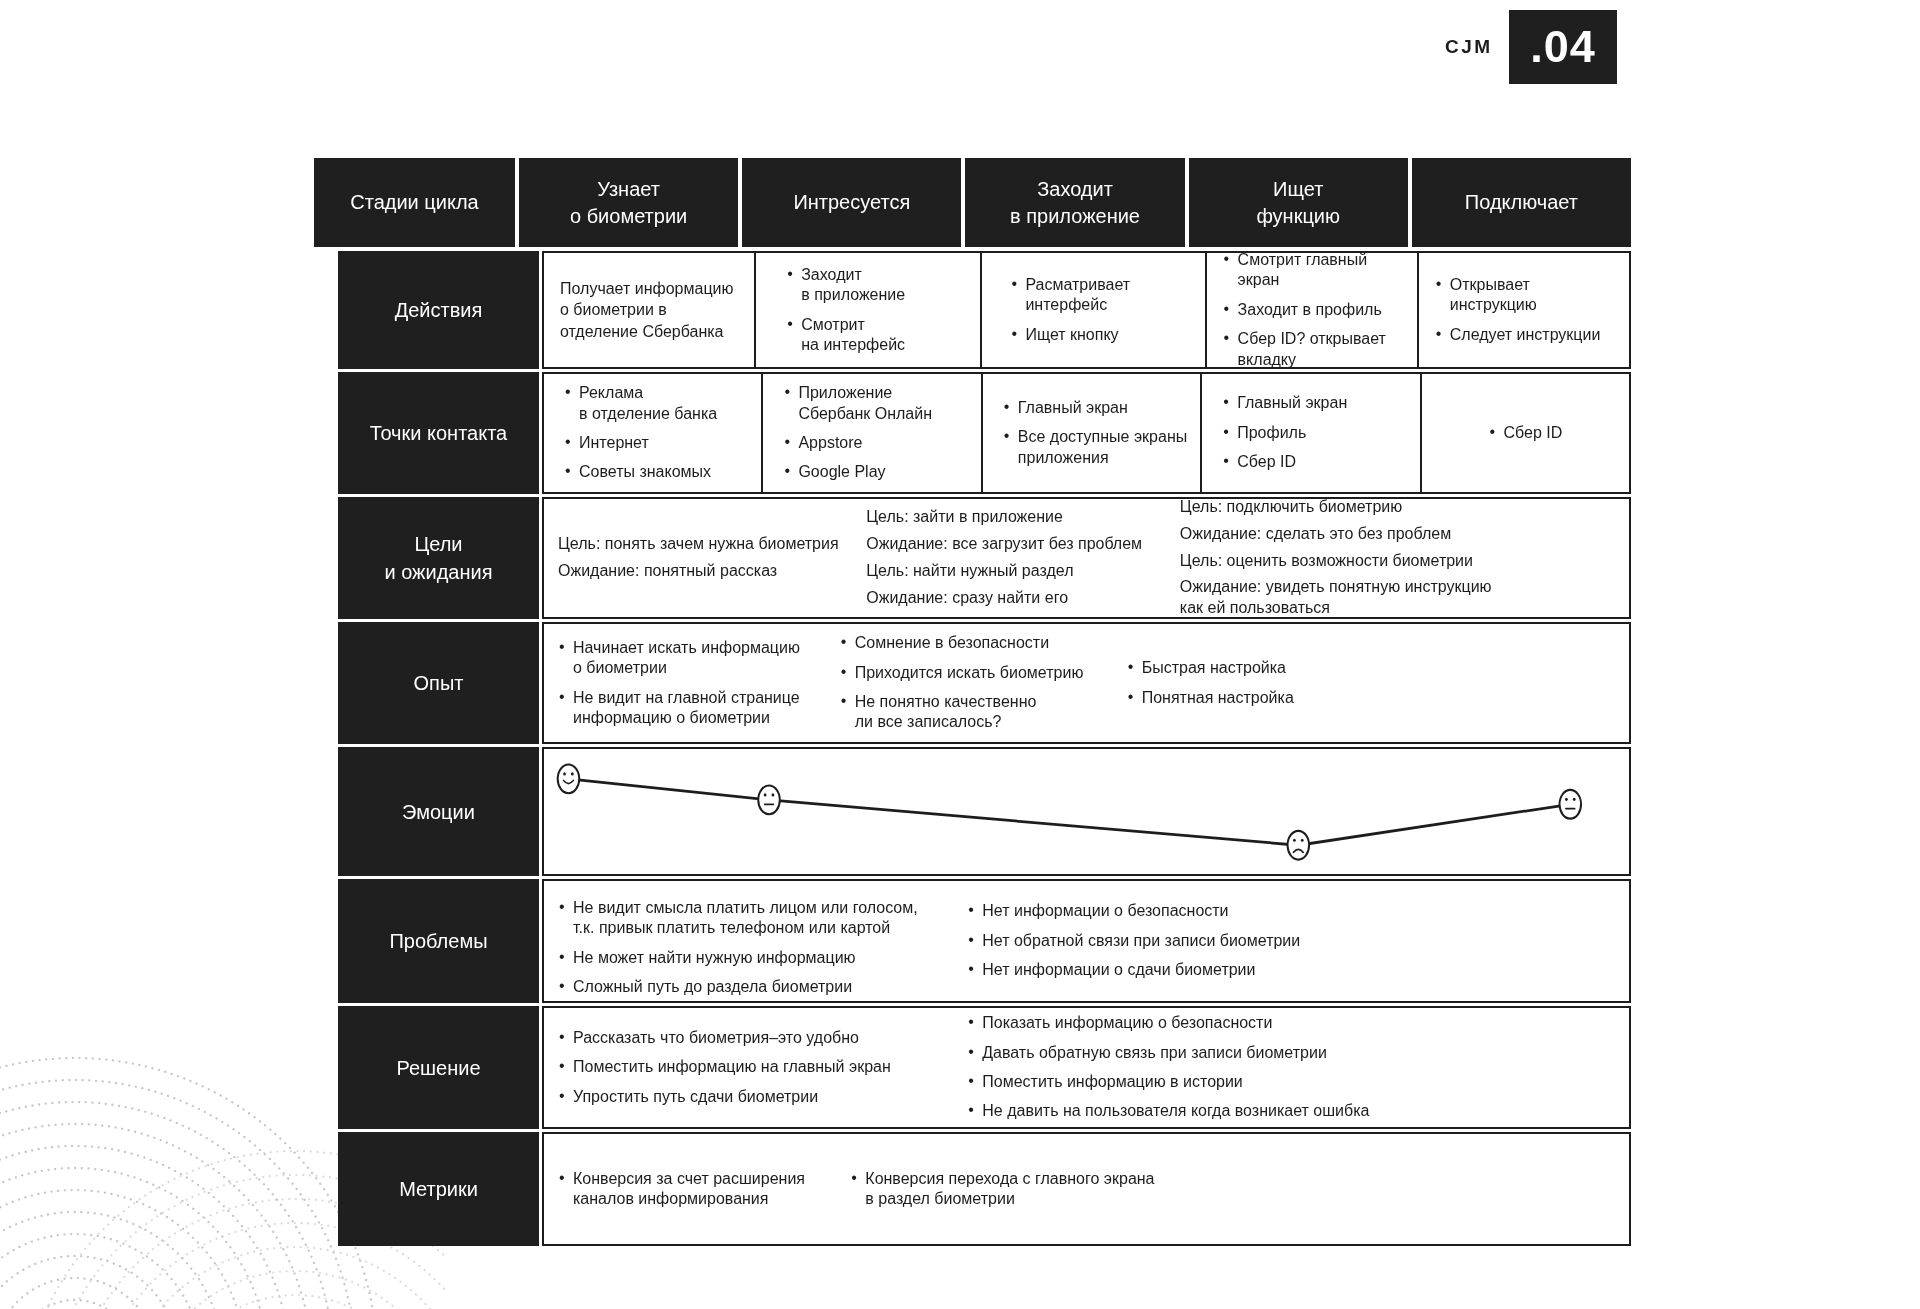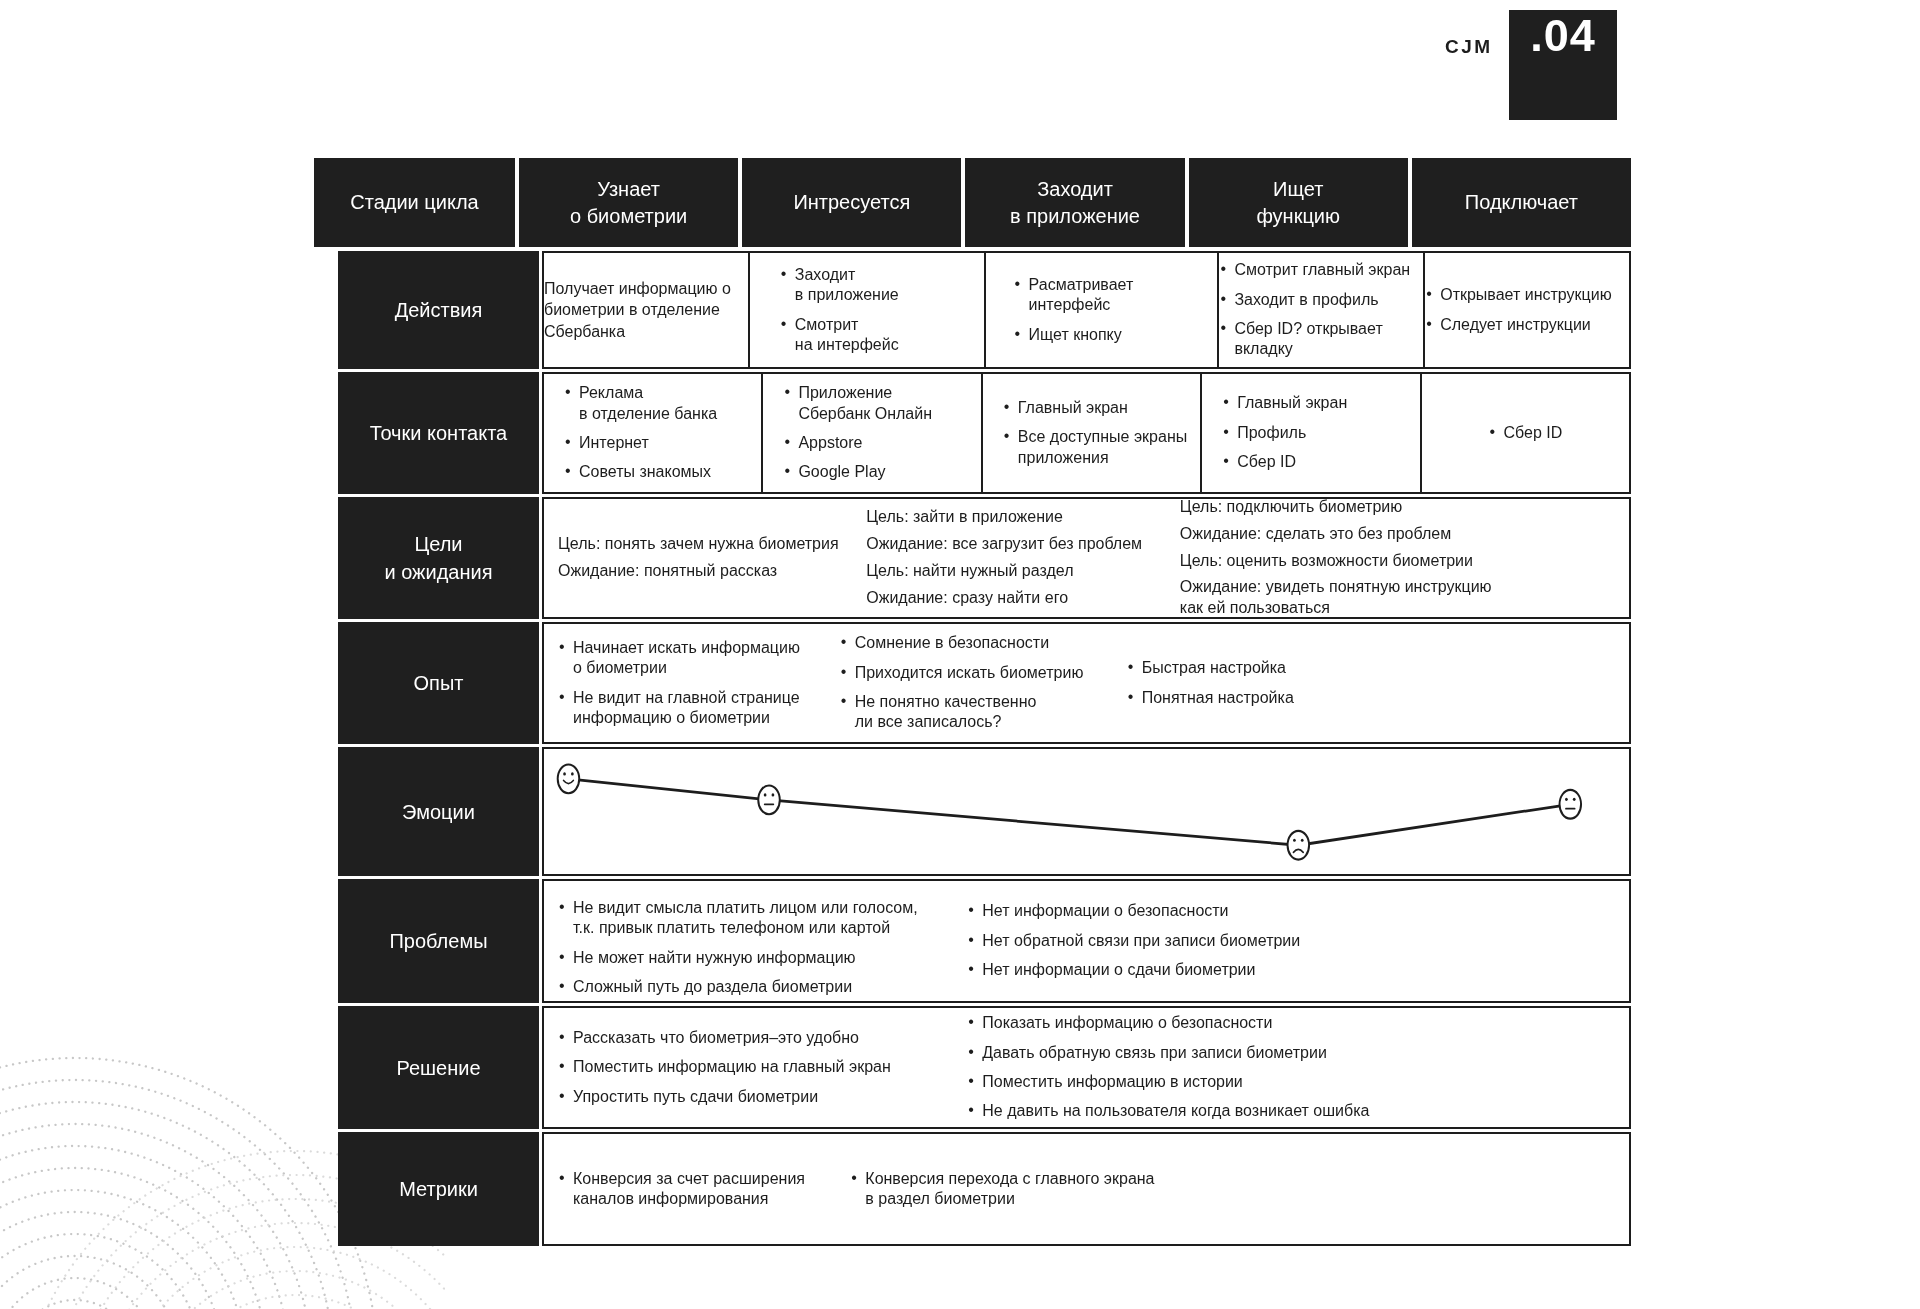--- a/index.html
+++ b/index.html
@@ -8,23 +8,23 @@
     width:1920px; height:1309px; position:relative; overflow:hidden;
     font-family:"Liberation Sans", sans-serif; color:#1d1d1d;
   }
 
   
   .cjm-label {
     position:absolute; left:1445px; top:36px;
     font-size:19px; font-weight:700; letter-spacing:2.5px; color:#1d1d1d;
   }
   .page-num-box {
-    position:absolute; left:1509px; top:10px; width:108px; height:110px;
+    position:absolute; left:1509px; top:10px; width:108px; height:74px;
     background:#1f1f1f; color:#ffffff;
-    display:flex; justify-content:center;
+    display:flex; align-items:center; justify-content:center;
     font-size:45px; font-weight:700; letter-spacing:1px;
   }
 
   
   .cjm-table { position:absolute; left:314px; top:158px; width:1317px; z-index:2; }
 
   .header-row { display:flex; gap:4px; height:89px; margin-bottom:4px; }
   .hcell {
     background:#1f1f1f; color:#fff;
     display:flex; align-items:center; justify-content:center; text-align:center;
@@ -40,21 +40,21 @@
     font-size:20px; font-weight:500; line-height:1.4; white-space:pre-line;margin-left:24px;
   }
   .content-area { flex:1; display:flex; border:2px solid #1d1d1d; background:#fff; }
 
   .cell {
     flex:1; border-left:2px solid #1d1d1d;
     display:flex; flex-direction:column; justify-content:center;
     padding:10px 10px 10px 20px;
   }
   .cell:first-child { border-left:none; }
-  .cell.pad-sm { padding-left:0; }
+  .cell.pad-sm { padding-left:16px; }
   .cell.pad-md { padding-left:30px; }
   .cell.pad-lg { padding-left:28px; }
   .cell.center { align-items:center; text-align:left; padding-left:10px; }
 
   .cell-text { font-size:16px; line-height:1.32; }
 
   ul.blist { list-style:none; }
   ul.blist li {
     position:relative; padding-left:15px; font-size:16px; line-height:1.28;
     white-space:pre-line;

